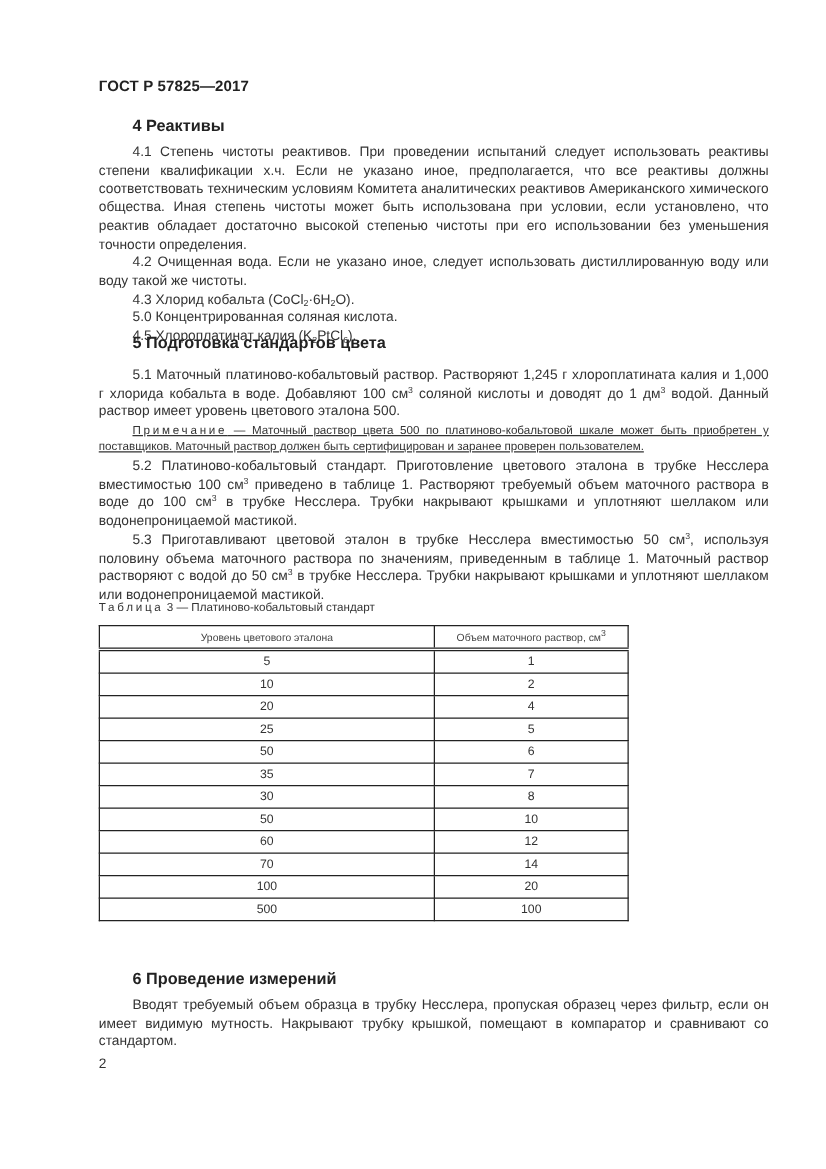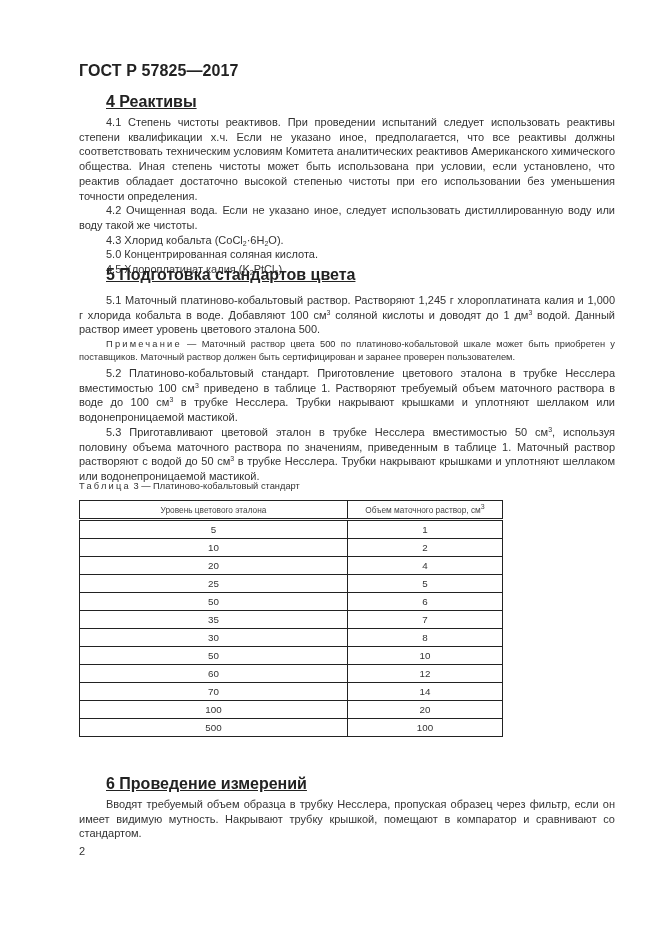--- a/index.html
+++ b/index.html
@@ -1,24 +1,24 @@
 <!DOCTYPE html>
 <html><head>
 <meta charset="utf-8">
 <style>
   html, body { margin: 0; padding: 0; background: #ffffff; }
   body { width: 661px; height: 935px; position: relative; overflow: hidden;
          font-family: "Liberation Sans", sans-serif; color: #2a2a2a; }
   .page { position: absolute; left: 0; top: 0; width: 661px; height: 935px; background: #fff; }
-  .doc-id { position: absolute; left: 79px; top: 62px; font-size: 16px; font-weight: bold; color: #222; letter-spacing: 0.1px; }
-  .h2 { position: absolute; left: 106px; font-size: 16px; font-weight: bold; color: #222; text-decoration: underline; }
+  .doc-id { position: absolute; left: 79px; top: 62px; font-size: 12px; font-weight: bold; color: #222; letter-spacing: 0.1px; }
+  .h2 { position: absolute; left: 106px; font-size: 13px; font-weight: bold; color: #222; }
   .para { position: absolute; left: 79px; width: 536px; font-size: 11px; line-height: 14.7px; text-align: justify; color: #333; }
   .para p { margin: 0; }
   .indent { text-indent: 27px; }
-  .note { position: absolute; left: 79px; width: 536px; font-size: 9.3px; line-height: 13px; text-align: justify; color: #333; }
+  .note { position: absolute; left: 79px; width: 536px; font-size: 9.3px; line-height: 13px; text-align: justify; color: #333; text-decoration: underline; }
   .spaced { letter-spacing: 2.2px; }
   sup { font-size: 7px; vertical-align: 4px; line-height: 0; }
   sub { font-size: 7px; vertical-align: -2px; line-height: 0; }
   .caption { position: absolute; left: 79px; top: 481px; font-size: 9.3px; color: #333; }
   table.std { position: absolute; left: 79px; top: 500px; width: 424px; border-collapse: collapse; font-size: 9.8px; color: #333; }
   table.std td, table.std th { border: 1px solid #222; height: 17px; padding: 0; text-align: center; font-weight: normal; }
   table.std th { font-size: 8.3px; color: #444; height: 17px; }
   table.std thead tr th { border-bottom: 3px double #222; }
   table.std td.c1, table.std th.c1 { width: 267px; }
   .page-num { position: absolute; left: 79px; top: 845px; font-size: 11px; color: #333; }

